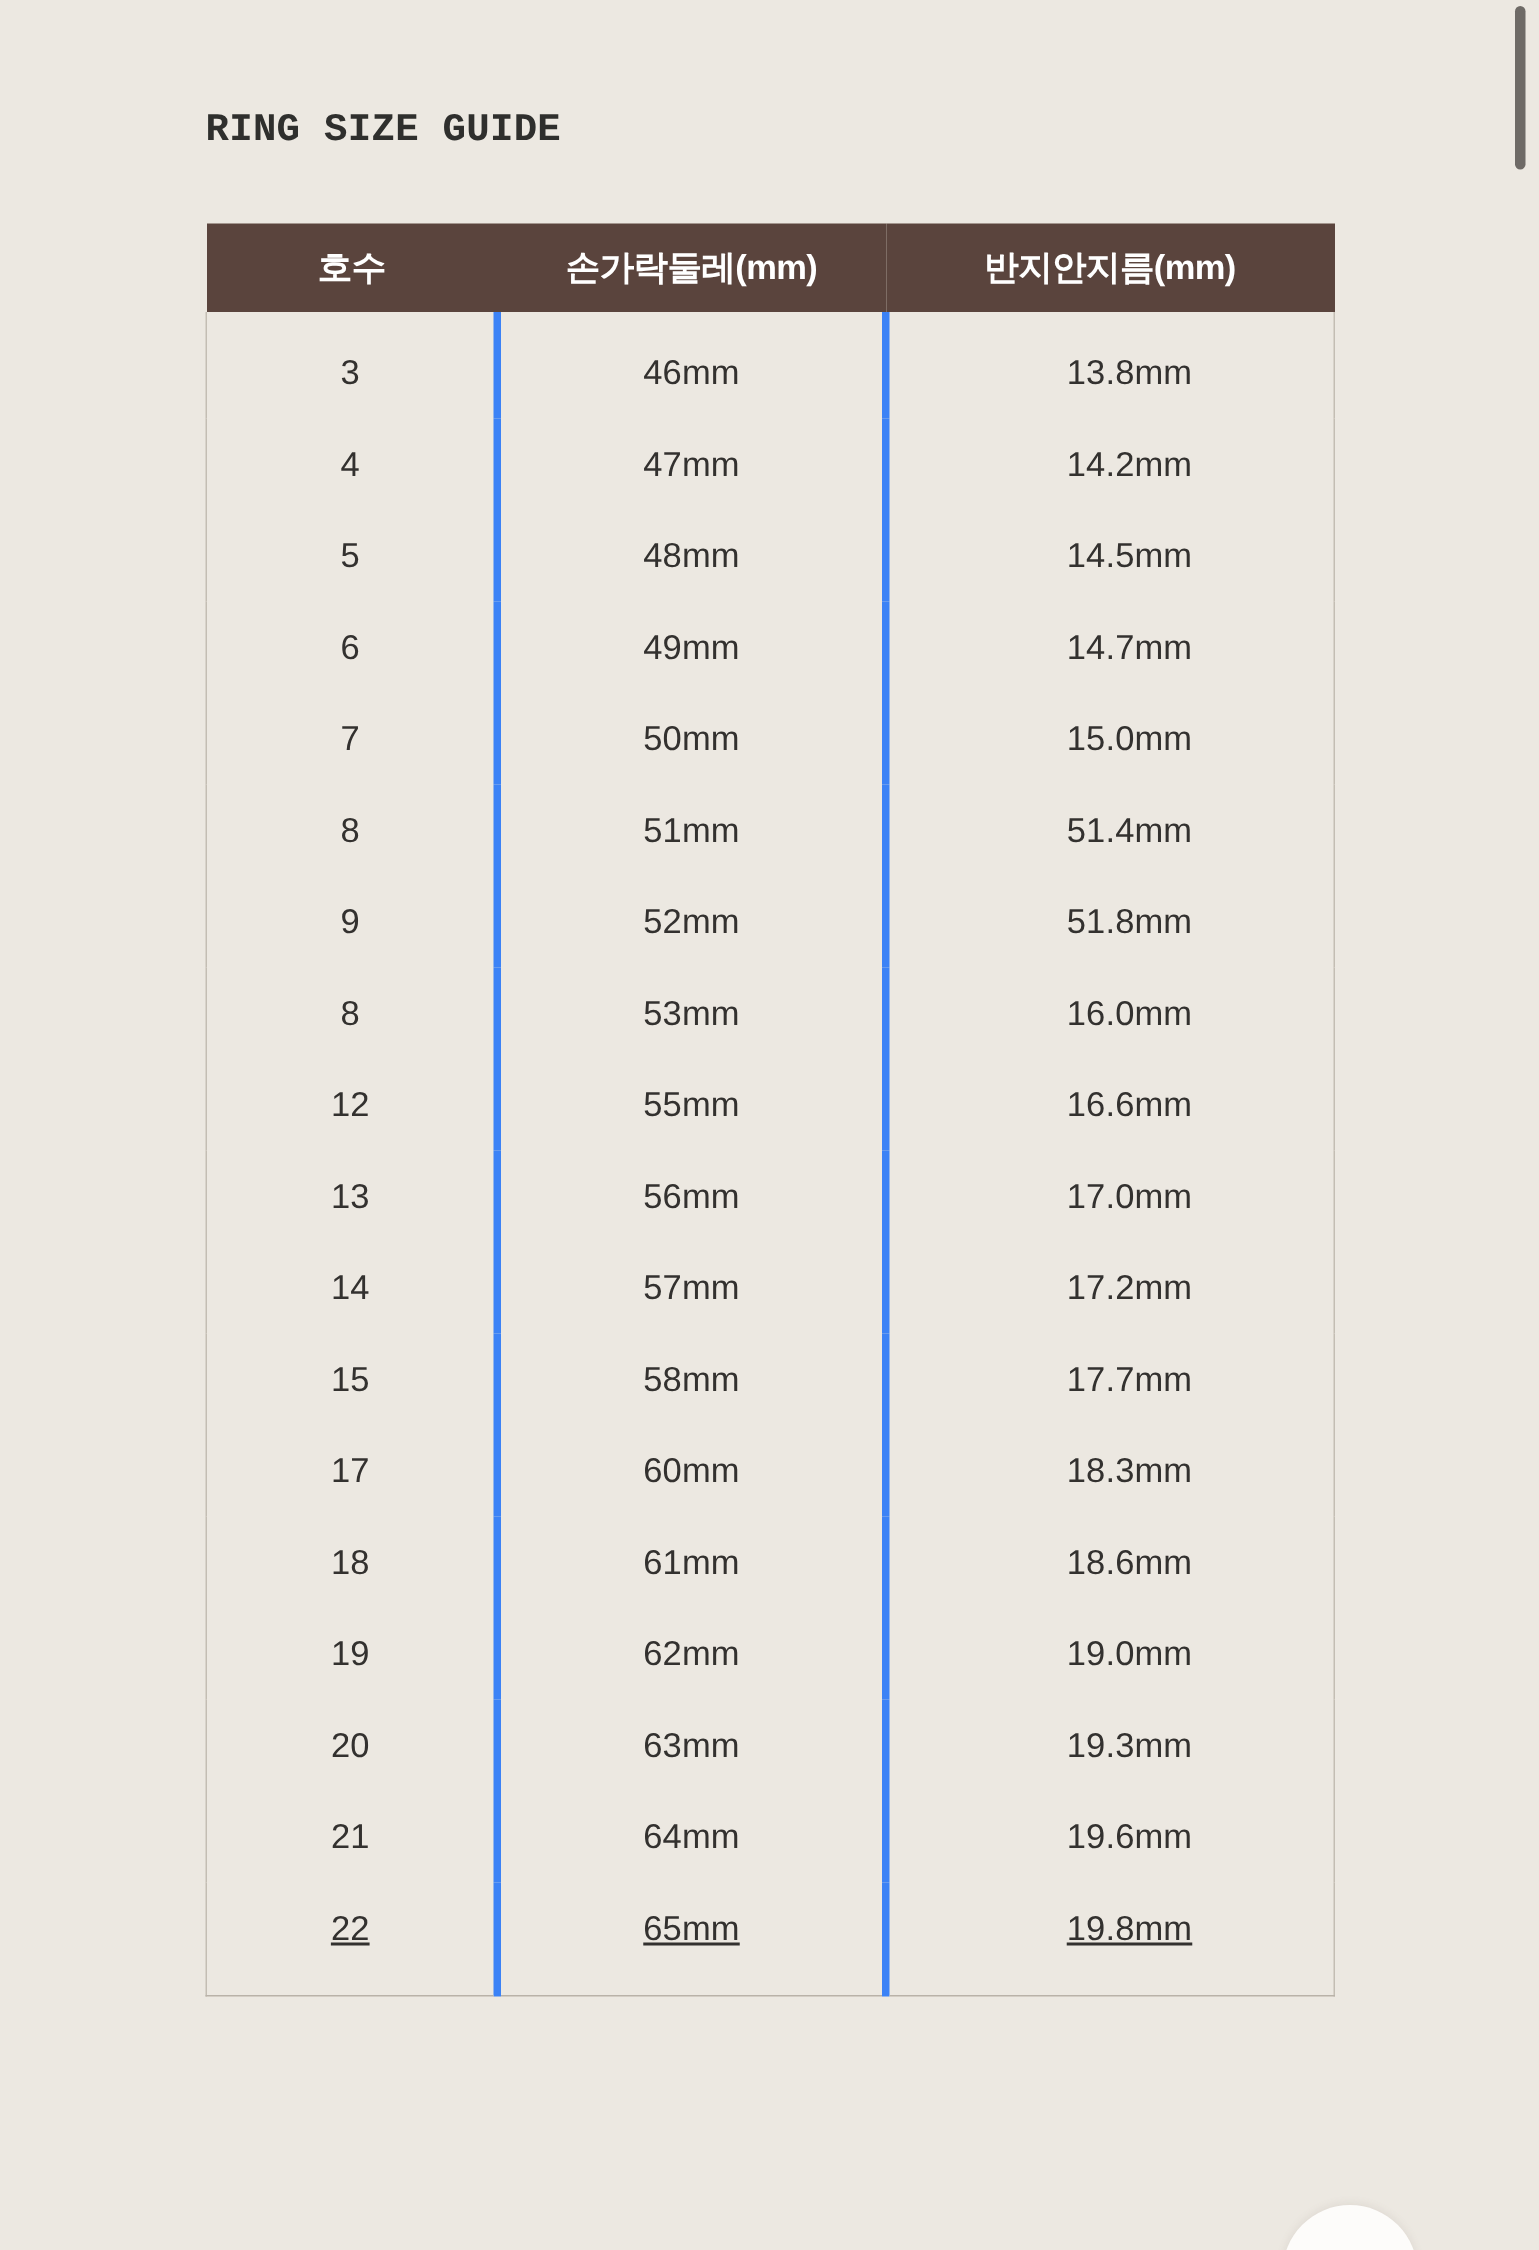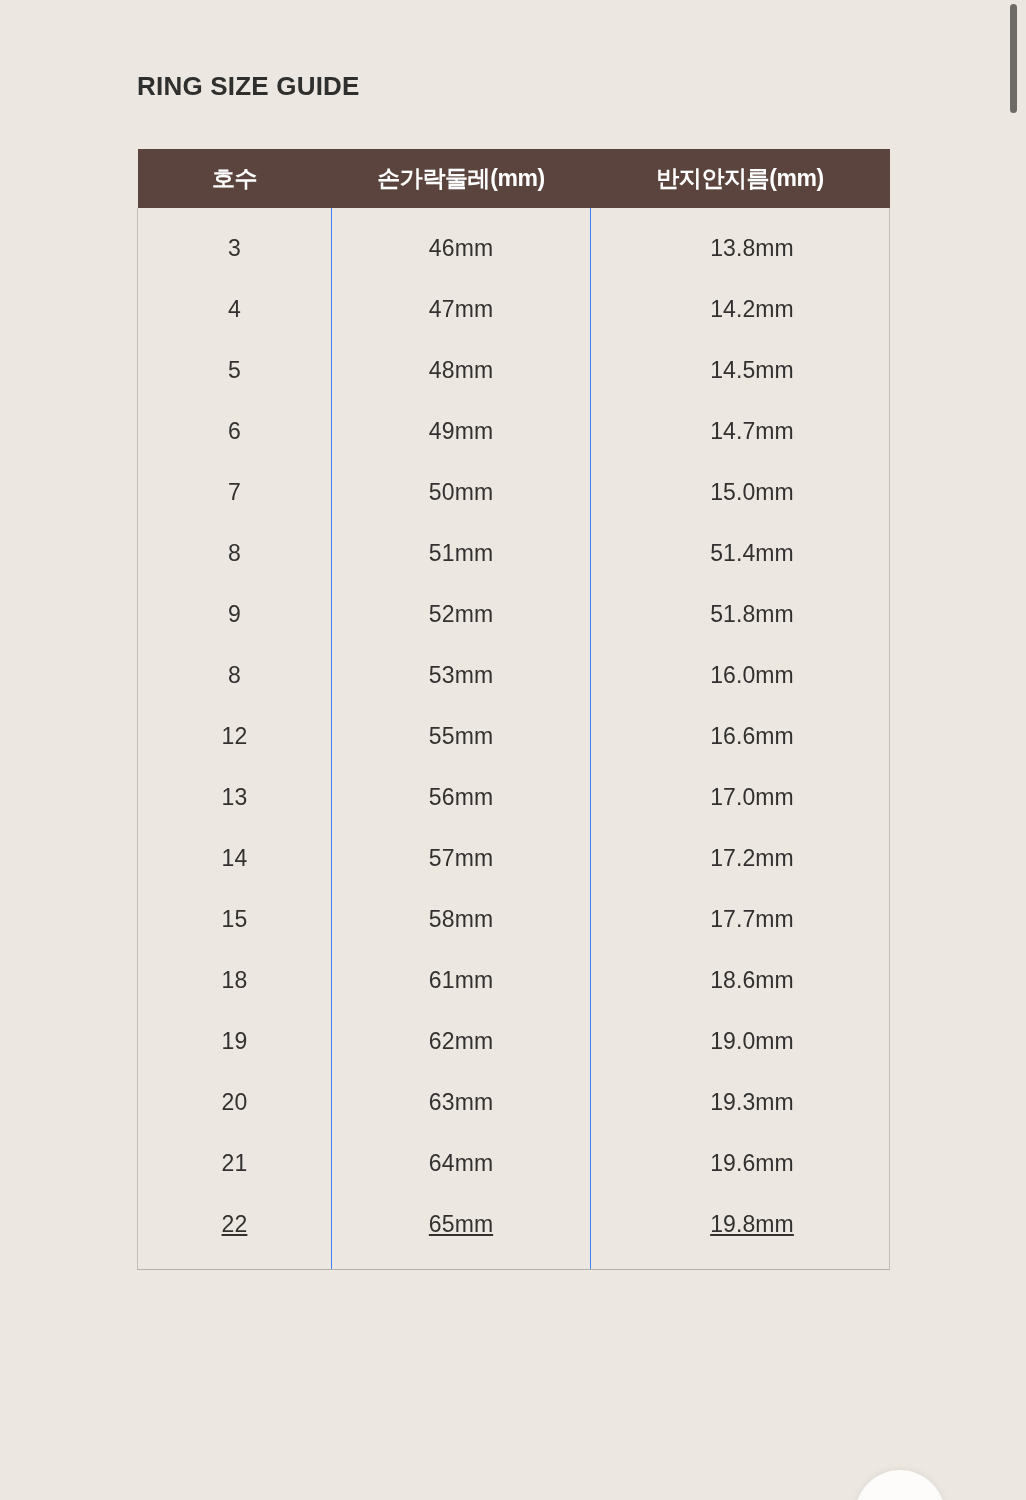--- a/index.html
+++ b/index.html
@@ -21,20 +21,21 @@
   .page-title {
     position: absolute;
     left: 137px;
     top: 69px;
     font-size: 26px;
     font-weight: bold;
     letter-spacing: 0.2px;
     color: #2F2F2D;
     line-height: 34px;
     white-space: nowrap;
+    font-family: Liberation Mono, monospace;
   }
 
   
   .size-table {
     position: absolute;
     left: 137px;
     top: 149px;
     width: 752px;
     border-collapse: collapse;
     table-layout: fixed;
@@ -58,21 +59,21 @@
     text-align: center;
     font-size: 23px;
     color: #33312F;
     background: #ECE8E1;
     letter-spacing: 0.1px;
     white-space: nowrap;
   }
 
   
   .size-table tbody td.col-sep {
-    border-left: 1px solid #3b82f6;
+    border-left: 5px solid #3b82f6;
   }
   .size-table tbody tr td:first-child  { border-left: 1px solid #C3BDB3; }
   .size-table tbody tr td:last-child   { border-right: 1px solid #C3BDB3; padding-left: 24px; }
   .size-table tbody tr:last-child td   { border-bottom: 1px solid #B9B2A8; text-decoration: underline; }
 
   
   .size-table tbody tr:first-child td { padding-top: 10px; height: 71px; }
   .size-table tbody tr:last-child  td { padding-bottom: 14px; height: 75px; }
 
   col.c-size { width: 194px; }
@@ -183,20 +184,25 @@
         <td>14</td>
         <td class="col-sep">57mm</td>
         <td class="col-sep">17.2mm</td>
       </tr>
       <tr>
         <td>15</td>
         <td class="col-sep">58mm</td>
         <td class="col-sep">17.7mm</td>
       </tr>
       <tr>
+        <td>17</td>
+        <td class="col-sep">60mm</td>
+        <td class="col-sep">18.3mm</td>
+      </tr>
+      <tr>
         <td>18</td>
         <td class="col-sep">61mm</td>
         <td class="col-sep">18.6mm</td>
       </tr>
       <tr>
         <td>19</td>
         <td class="col-sep">62mm</td>
         <td class="col-sep">19.0mm</td>
       </tr>
       <tr>

